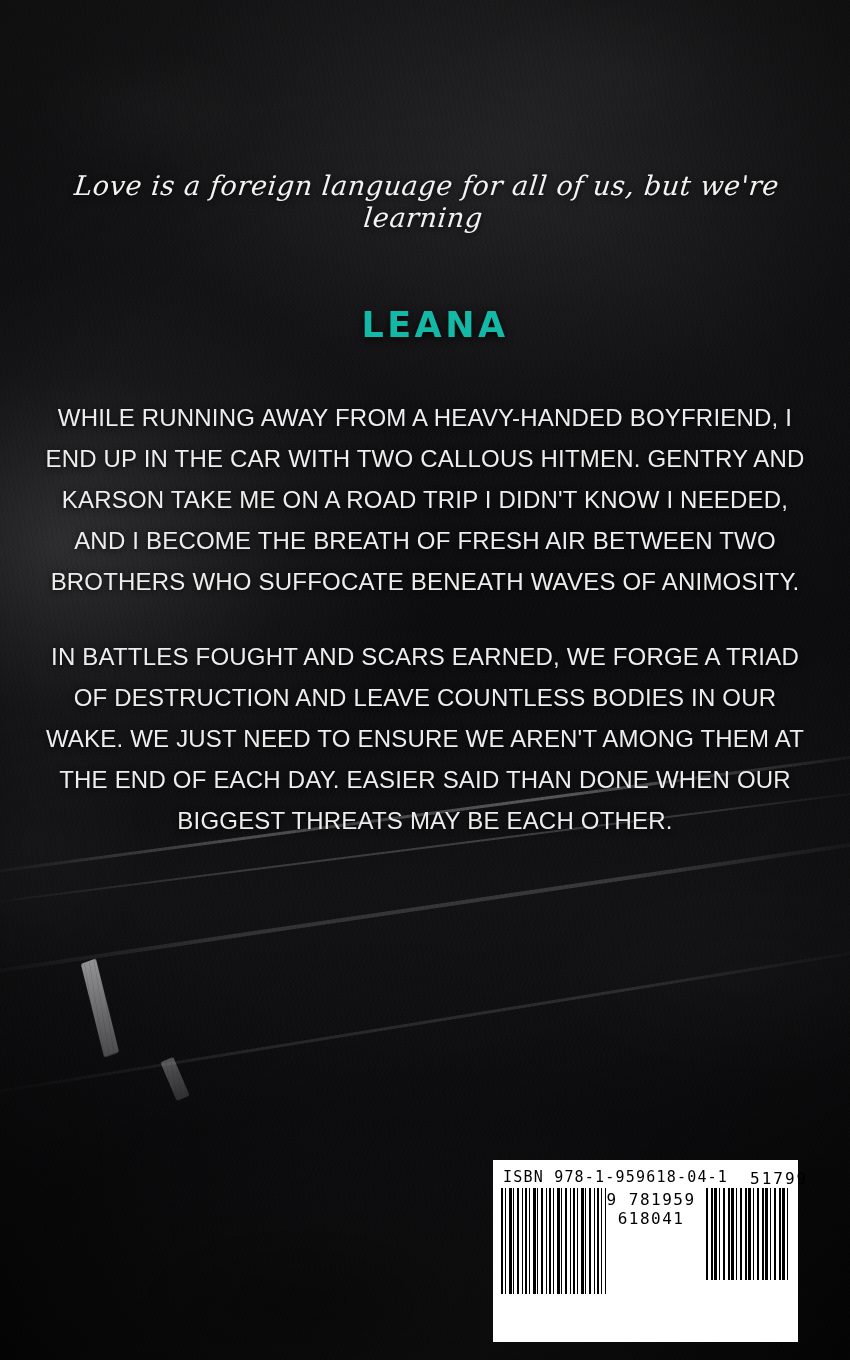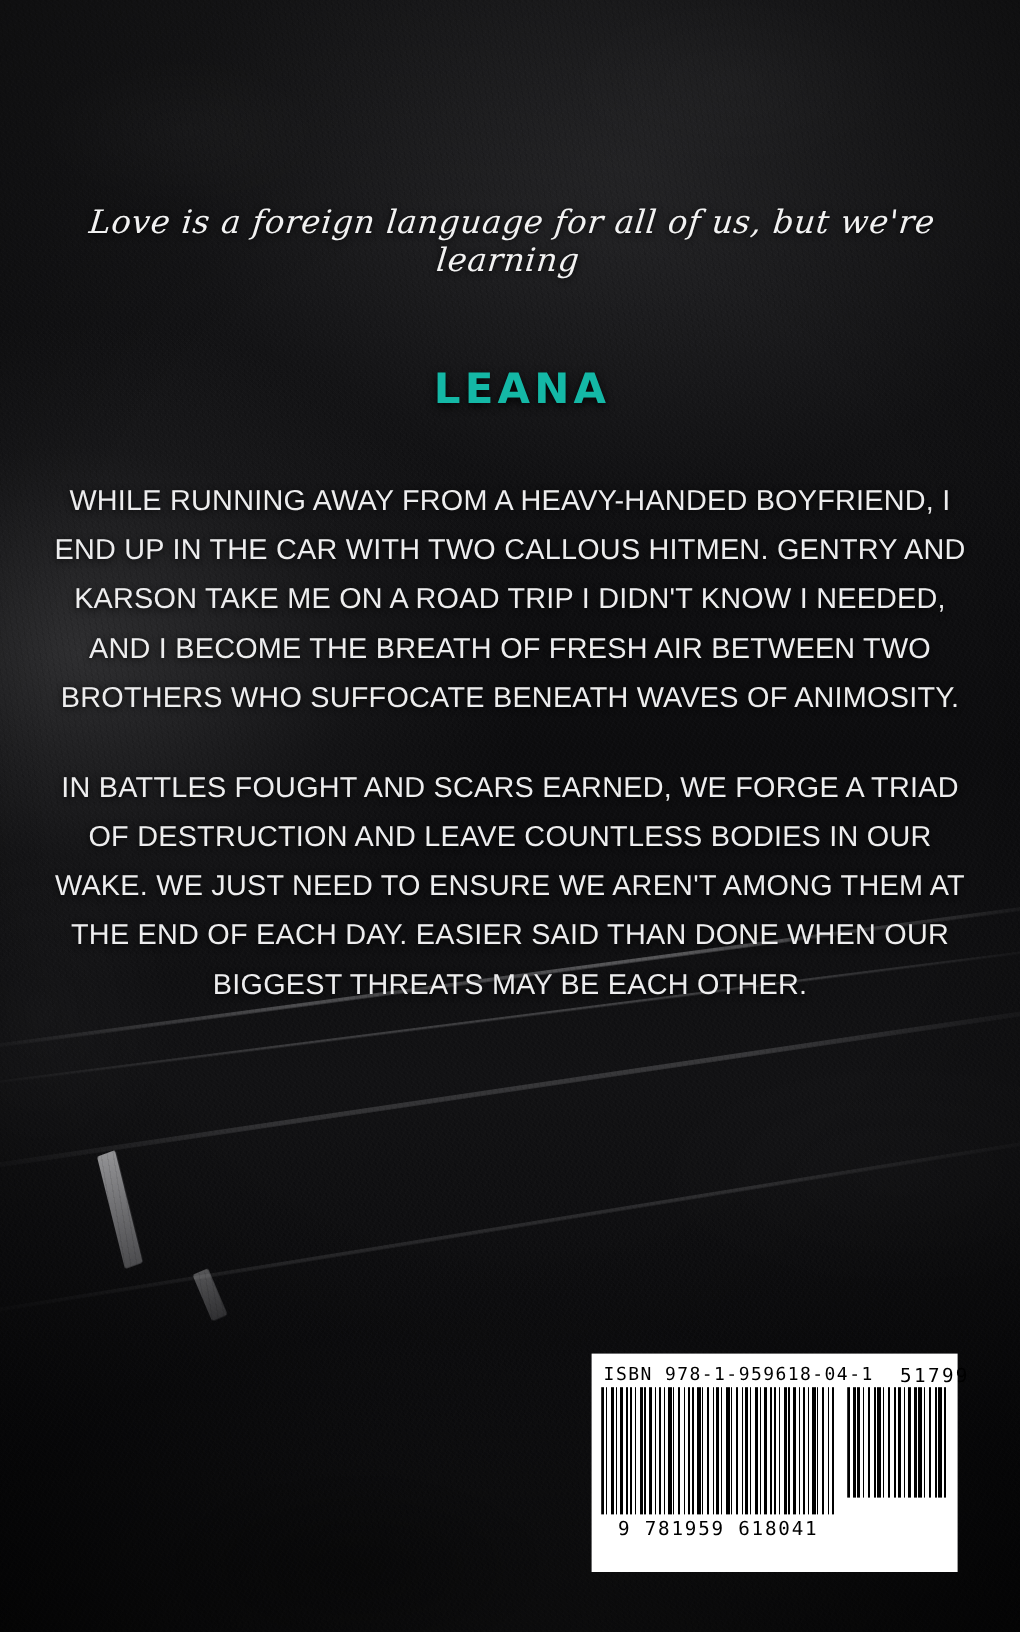--- a/index.html
+++ b/index.html
@@ -126,21 +126,21 @@
     color: #ededee;
     text-transform: uppercase;
     text-shadow: 0 1px 6px rgba(0,0,0,0.9);
   }
   .blurb p:last-child { margin-bottom: 0; }
 
   
   .barcode-block {
     position: absolute;
     left: 493px;
-    top: 1128px;
+    top: 1160px;
     width: 305px;
     height: 182px;
     background: #ffffff;
     padding: 0;
     box-sizing: border-box;
     display: flex;
     flex-direction: column;
   }
   .isbn-text {
     font-family: "DejaVu Sans Mono", monospace;
@@ -153,21 +153,21 @@
   .bars-row {
     flex: 1;
     display: flex;
     align-items: flex-start;
     padding: 2px 8px 0 8px;
     gap: 10px;
   }
   .ean-main {
     width: 196px;
     display: flex;
-    flex-direction: column;
+    flex-direction: row;
   }
   .ean-addon {
     width: 84px;
     display: flex;
     flex-direction: column;
     margin-top: -18px;
   }
   .addon-digits {
     font-family: "DejaVu Sans Mono", monospace;
     font-size: 16px;

